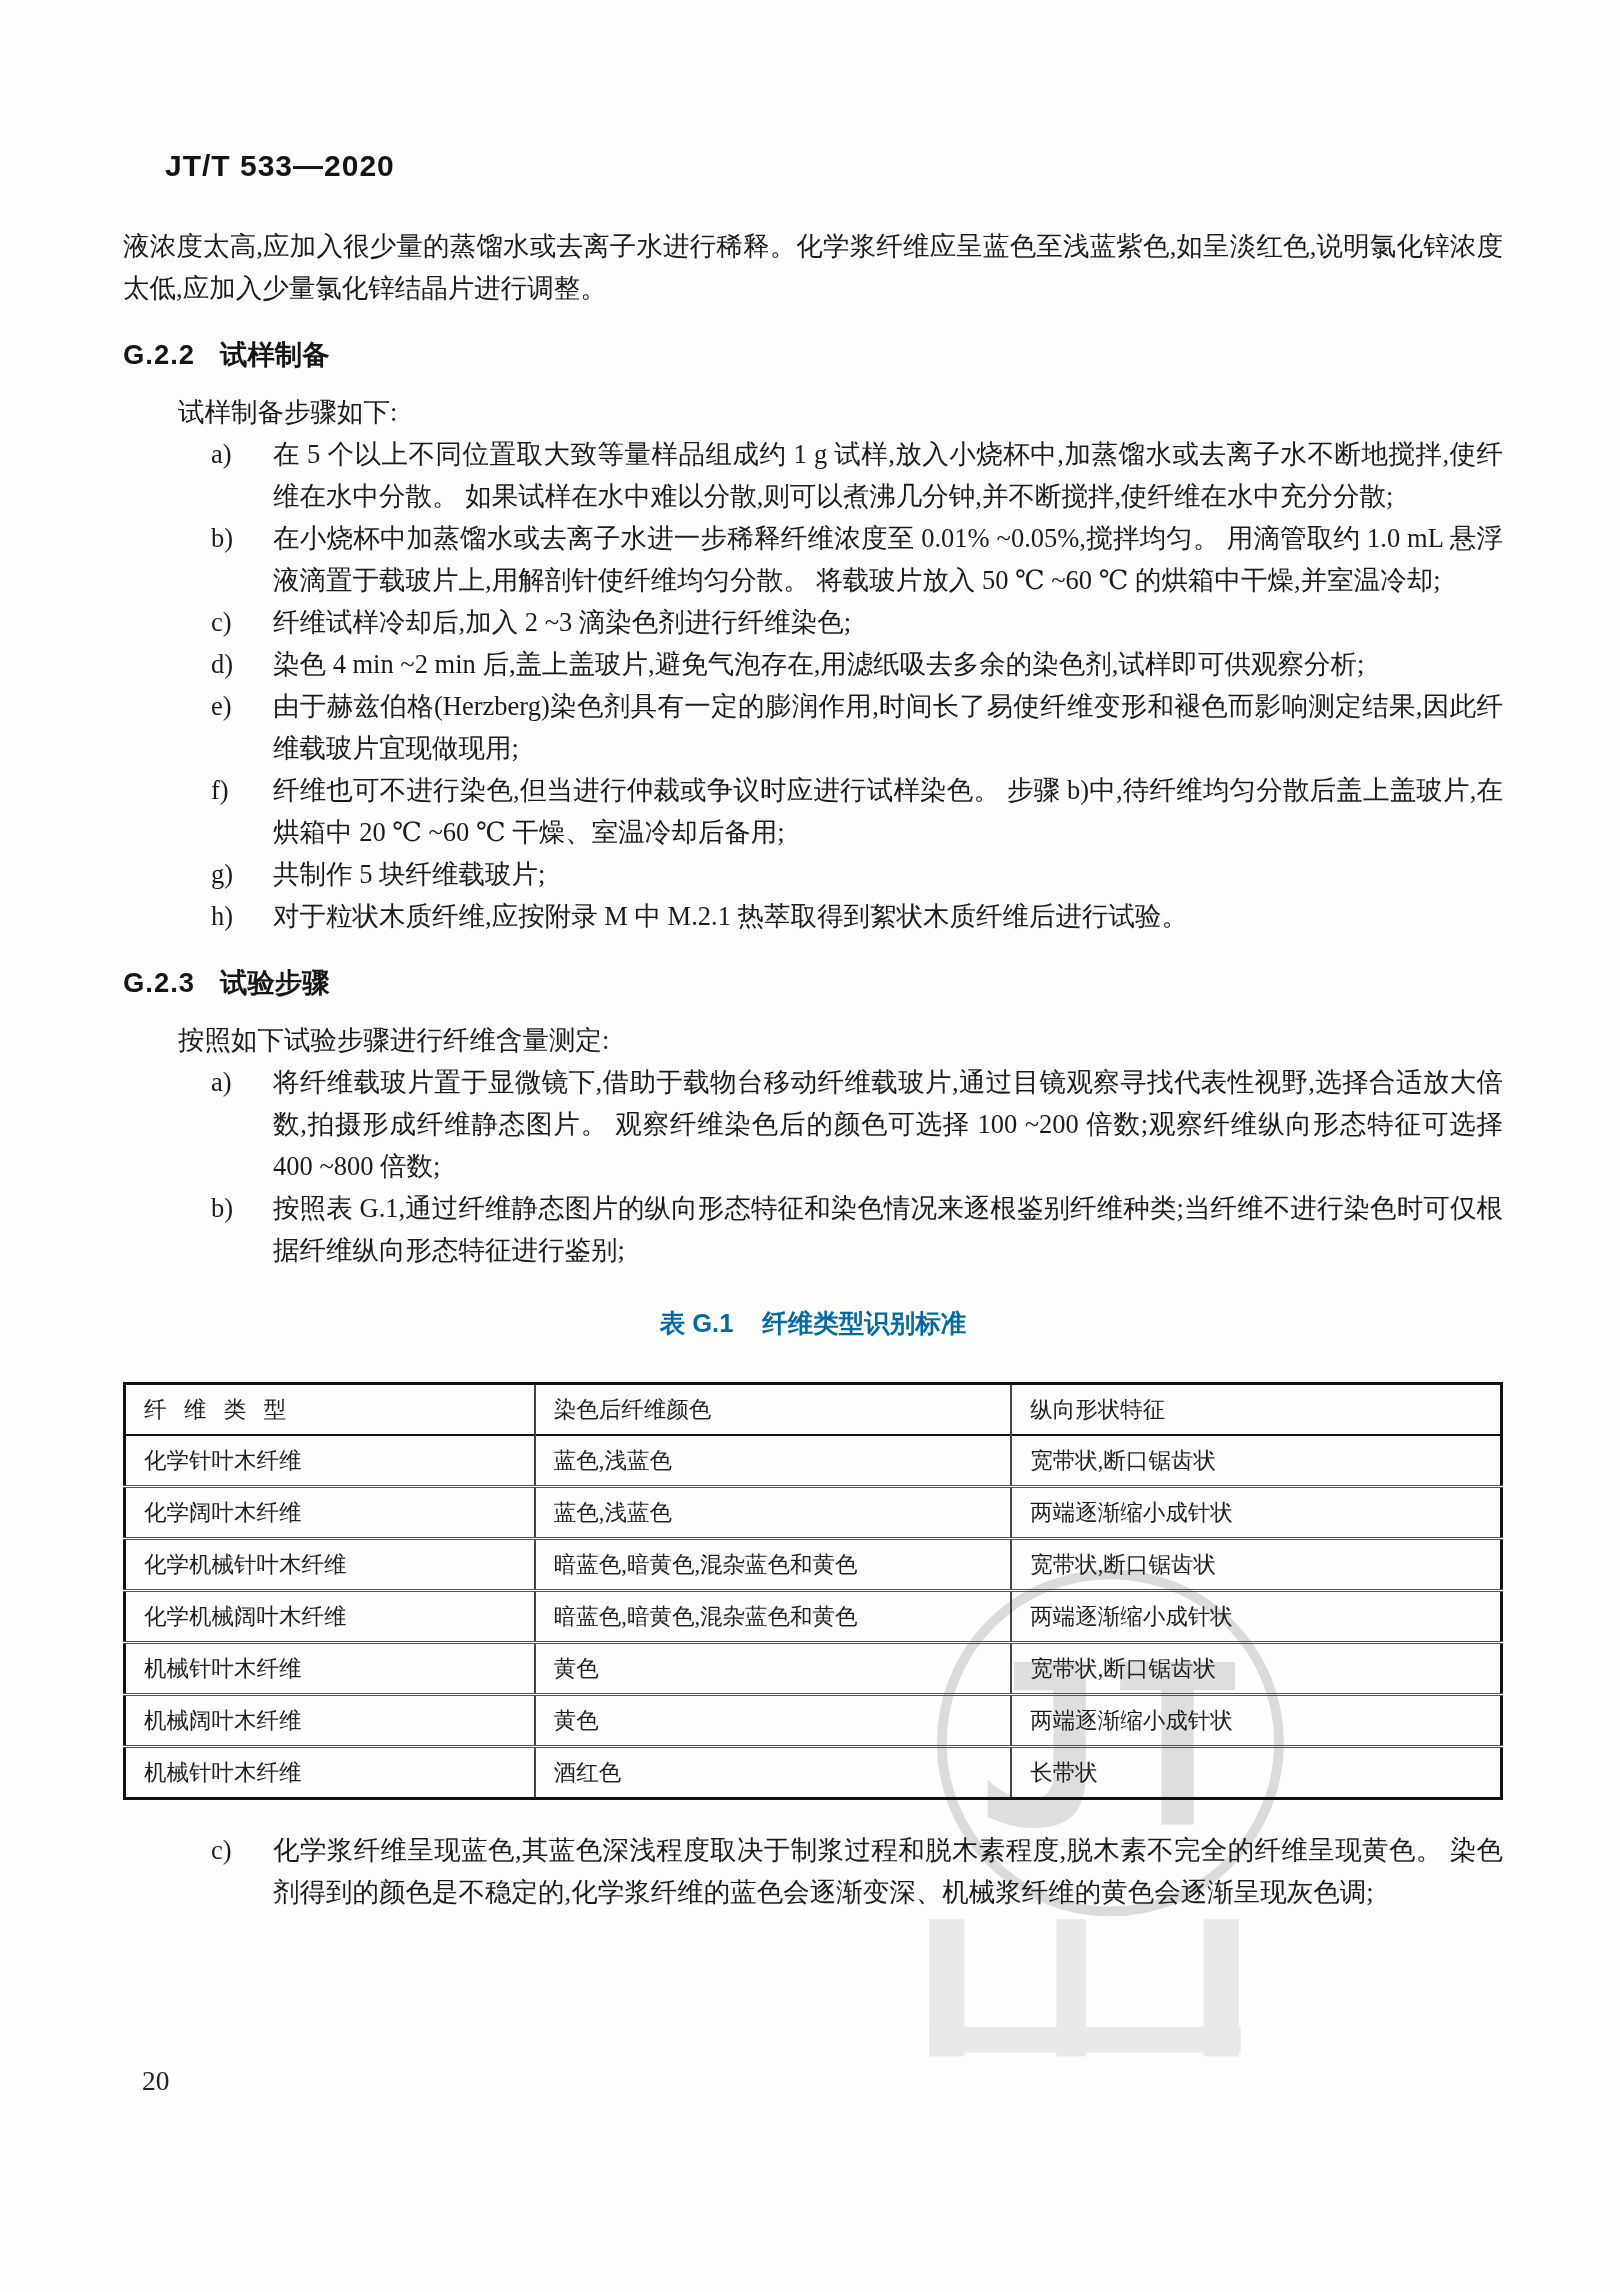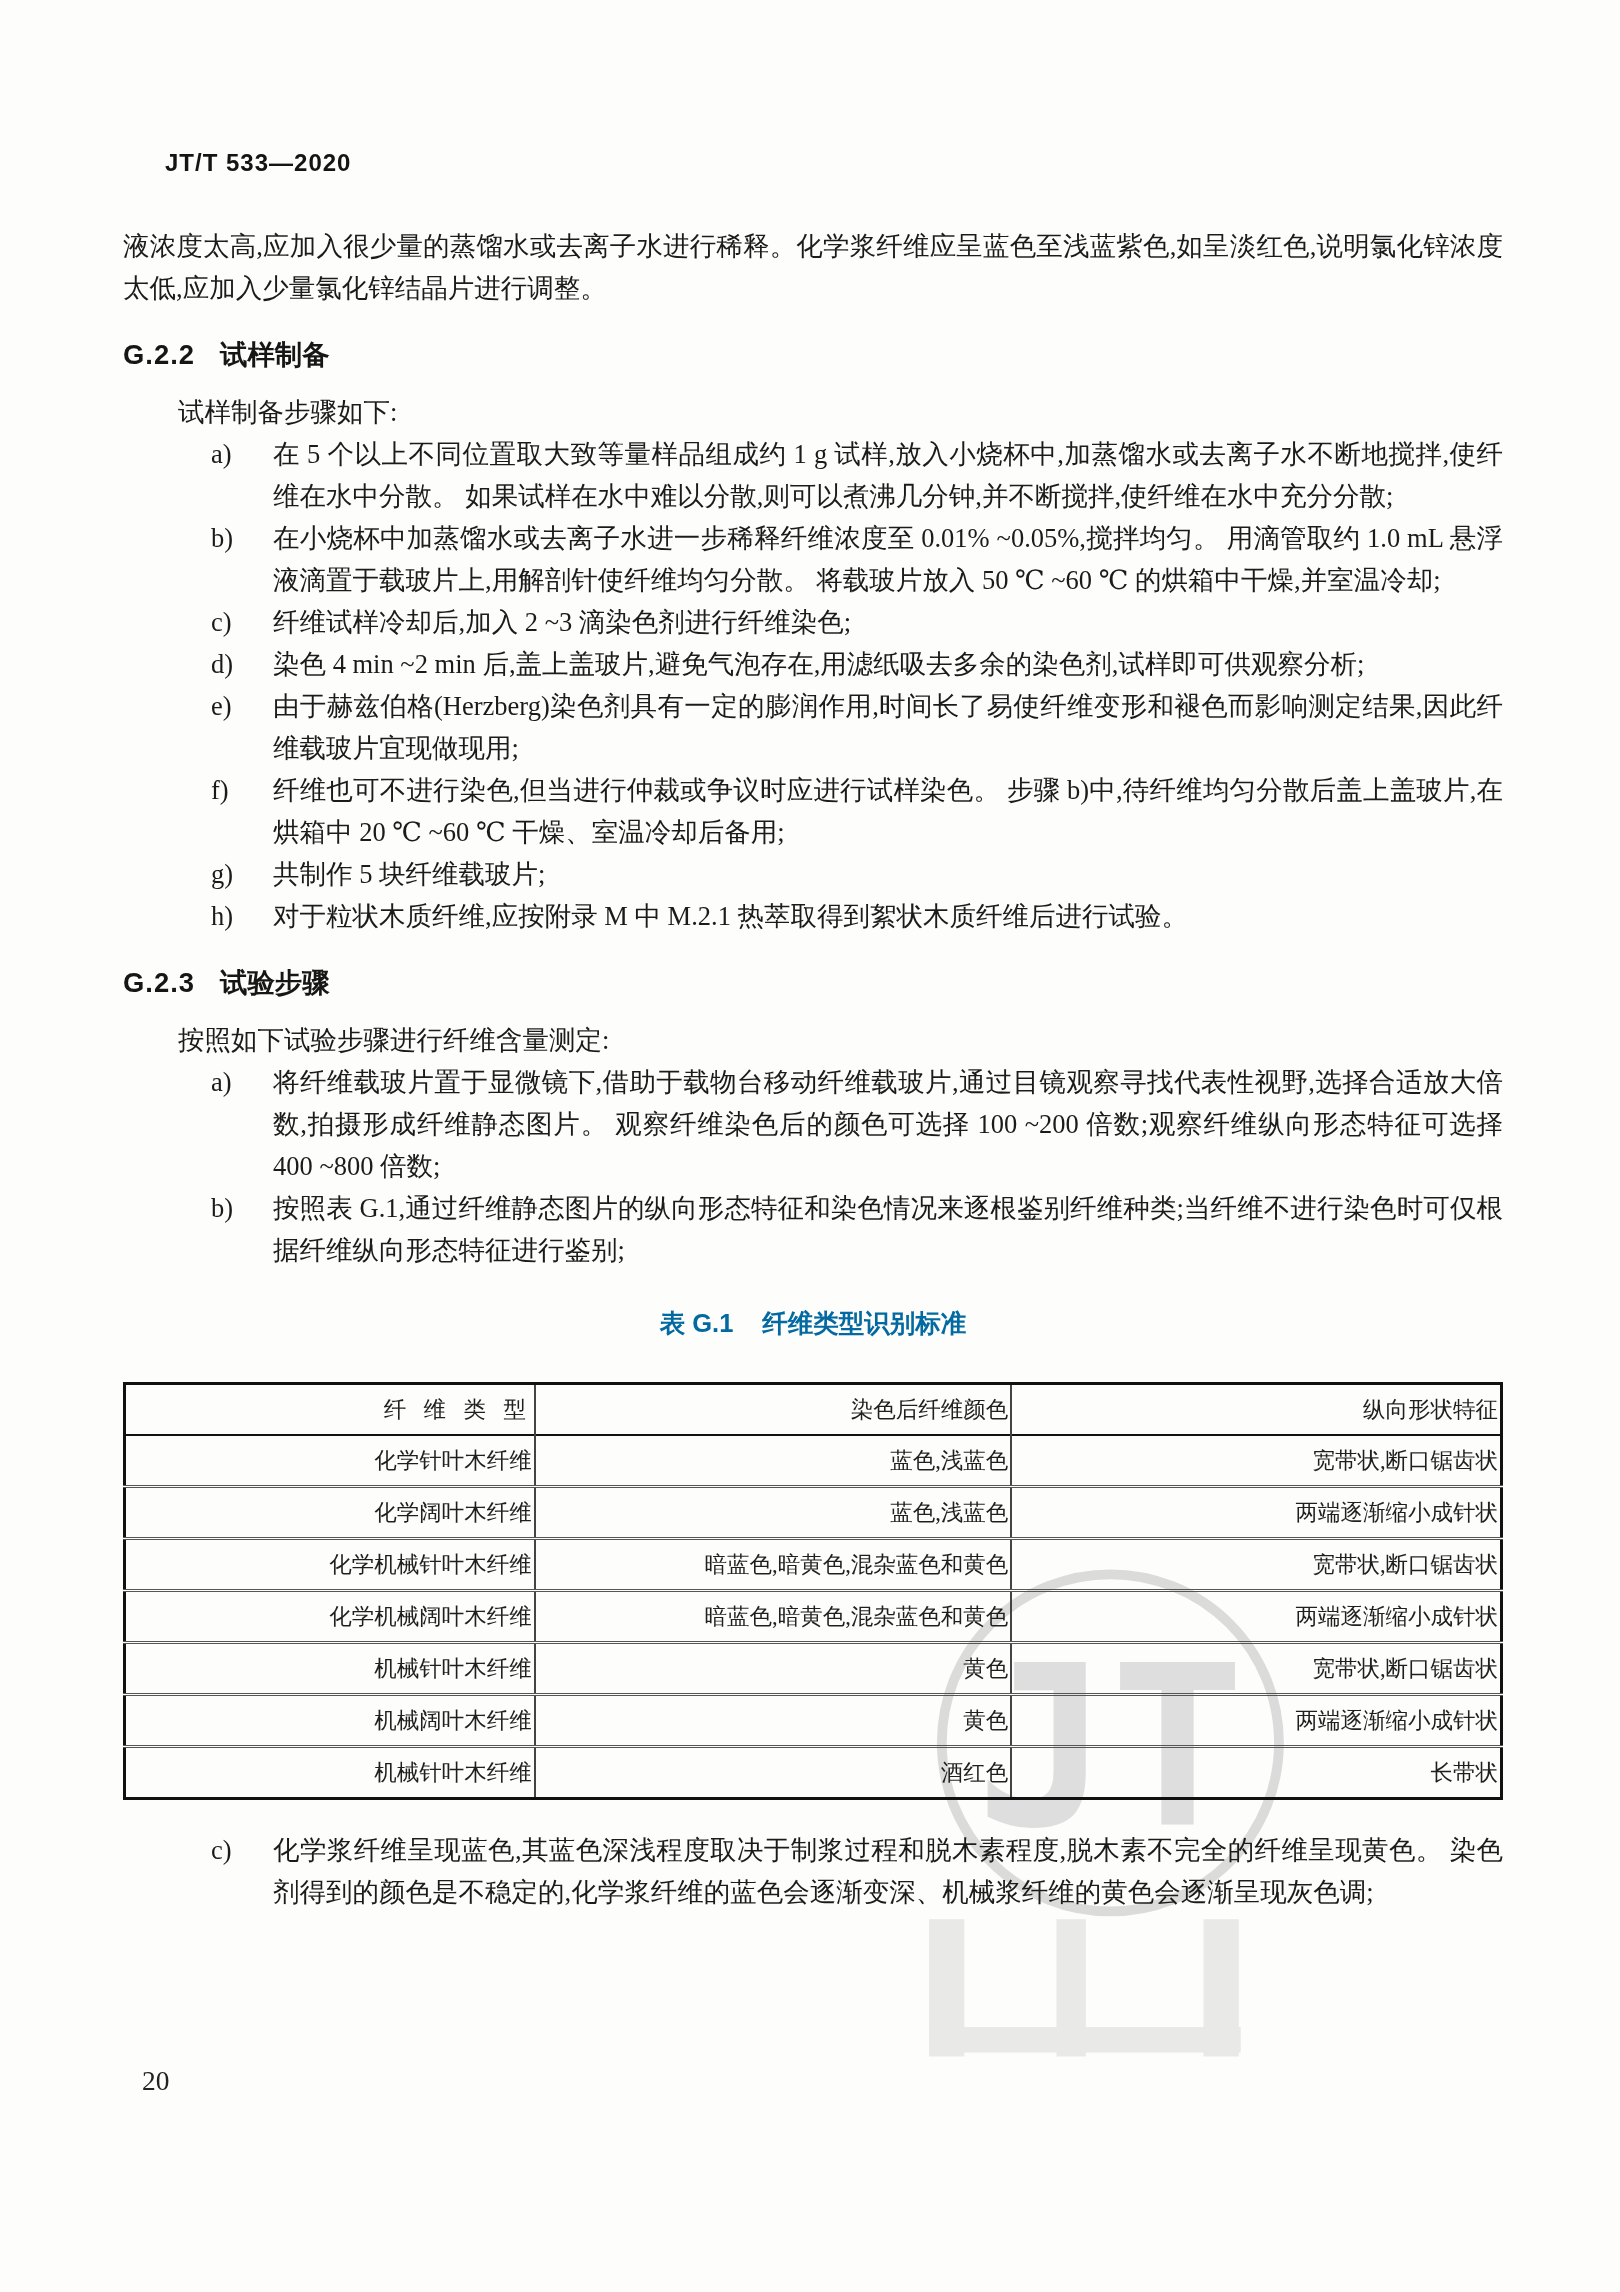--- a/index.html
+++ b/index.html
@@ -9,21 +9,21 @@
     margin:0 auto;
     background:#fdfdfc;
     font-family:"Liberation Serif","DejaVu Serif",serif;
     color:#1b1b1b;
     overflow:hidden;
   }
   
   .doc-header{
     position:absolute;left:165px;top:149px;
     font-family:"Liberation Sans","DejaVu Sans",sans-serif;
-    font-size:24px;font-weight:600;letter-spacing:1px;color:#141414;
+    font-size:30px;font-weight:600;letter-spacing:1px;color:#141414;
   }
   .page-number{
     position:absolute;left:142px;top:2066px;
     font-size:27.4px;color:#222;
   }
   
   .watermark{position:absolute;left:0;top:0;z-index:1;pointer-events:none;}
   
   .content{
     position:absolute;left:123px;top:225px;width:1380px;z-index:2;
@@ -48,22 +48,22 @@
     font-weight:700;font-size:25.5px;line-height:39px;color:#0369a1;
   }
   .table-title .tbl-label{margin-right:29px;}
   table.std{
     margin-top:39px;width:100%;
     border-collapse:collapse;
     background:transparent;
     font-size:22.5px;color:#1f1f1f;
   }
   table.std th,table.std td{
-    text-align:right;vertical-align:middle;
-    height:49px;padding:0 2px;
+    text-align:left;vertical-align:middle;
+    height:49px;padding:0 18px;
     background:transparent;font-weight:normal;
   }
   table.std{border:3.9px solid #111;}
   table.std thead th{border-bottom:2.9px solid #111;}
   table.std tbody tr td{border-bottom:3.9px double #555;}
   table.std tbody tr:last-child td{border-bottom:none;}
   table.std th+th, table.std td+td{border-left:2.9px double #444;}
   th.col-type{letter-spacing:5.9px;}
 </style>
 </head>

